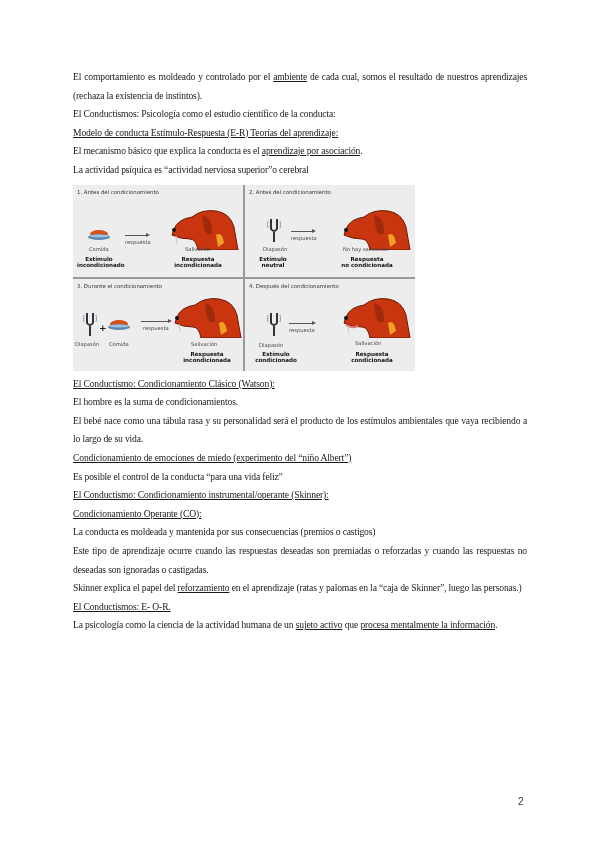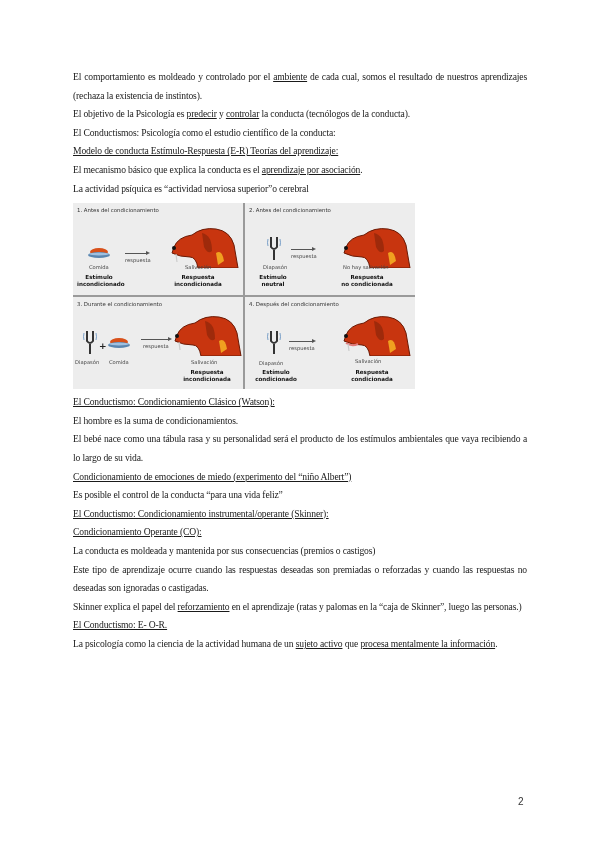--- a/index.html
+++ b/index.html
@@ -43,21 +43,20 @@
     }
   </style>
 </head>
 <body>
 
 <div class="page">
   <div class="content">
 
     <p class="p"><span>El comportamiento es moldeado y controlado  por el </span><span class="u">ambiente</span><span> de cada cual, somos el resultado de nuestros aprendizajes (rechaza la existencia de instintos).</span></p>
 
-    <p class="p"><span>El objetivo de la Psicología es </span><span class="u">predecir</span><span> y </span><span class="u">controlar</span><span> la conducta (tecnólogos de la conducta).</span></p>
 
     <p class="p">El Conductismos: Psicología como el estudio científico de la conducta:</p>
     <p class="p u">Modelo de conducta Estímulo-Respuesta (E-R) Teorías del aprendizaje:</p>
 
     <p class="p"><span>El mecanismo básico que explica la conducta es el </span><span class="u">aprendizaje por asociación</span><span>.</span></p>
 
     <p class="p">La actividad psíquica es “actividad nerviosa superior”o cerebral</p>
 
     <div class="figure">
       <div class="vline"></div>
@@ -187,20 +186,20 @@
     <p class="p">El bebé nace como una tábula rasa y su personalidad será el producto de los estímulos ambientales que vaya recibiendo a lo largo de su vida.</p>
     <p class="p u">Condicionamiento de emociones de miedo (experimento del “niño Albert”)</p>
     <p class="p">Es posible el control de la conducta “para una vida feliz”</p>
     <p class="p u">El Conductismo: Condicionamiento instrumental/operante (Skinner):</p>
     <p class="p u">Condicionamiento Operante (CO):</p>
     <p class="p">La conducta es moldeada y mantenida por sus consecuencias (premios o castigos)</p>
     <p class="p">Este tipo de aprendizaje ocurre cuando las respuestas deseadas son premiadas o reforzadas y cuando las respuestas no deseadas son ignoradas o castigadas.</p>
 
     <p class="p"><span> Skinner explica el papel del </span><span class="u">reforzamiento</span><span> en el aprendizaje (ratas y palomas en la “caja de Skinner”, luego las personas.)</span></p>
 
-    <p class="p u">El Conductismo: E- O-R.</p>
+    <p class="p u">El Conductismos: E- O-R.</p>
 
     <p class="p"><span>La psicología como la ciencia de la actividad humana de un </span><span class="u">sujeto activo</span><span> que </span><span class="u">procesa mentalmente la información</span><span>.</span></p>
 
   </div>
 
   <div class="page-number">2</div>
 </div>
 
 </body></html>

